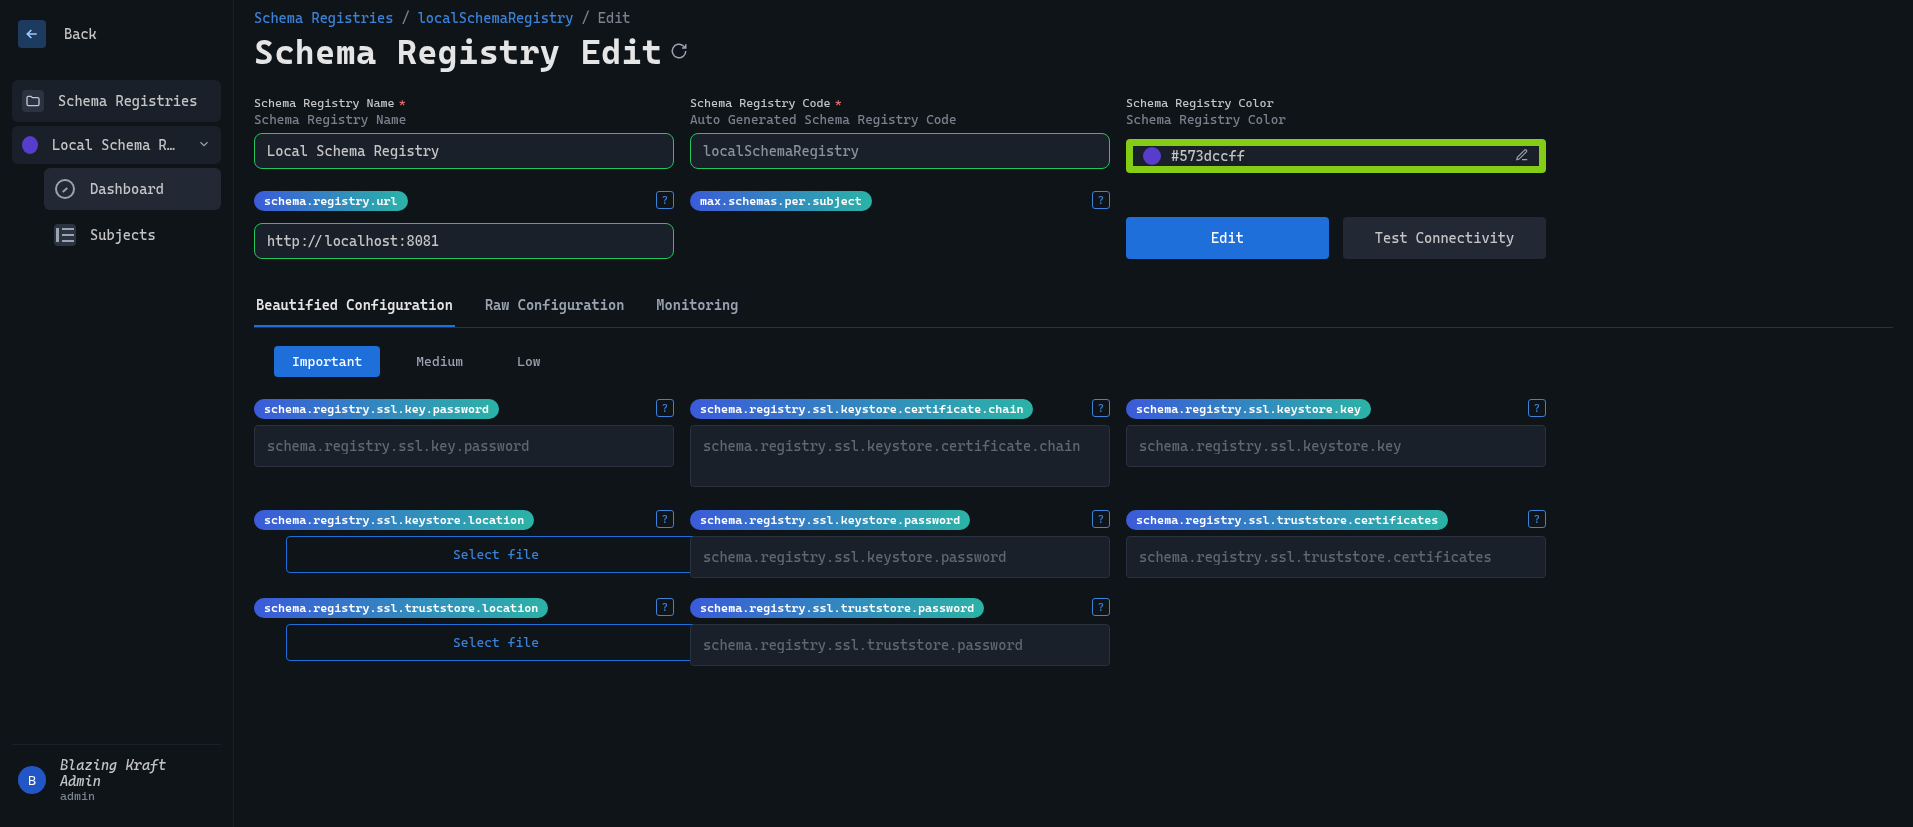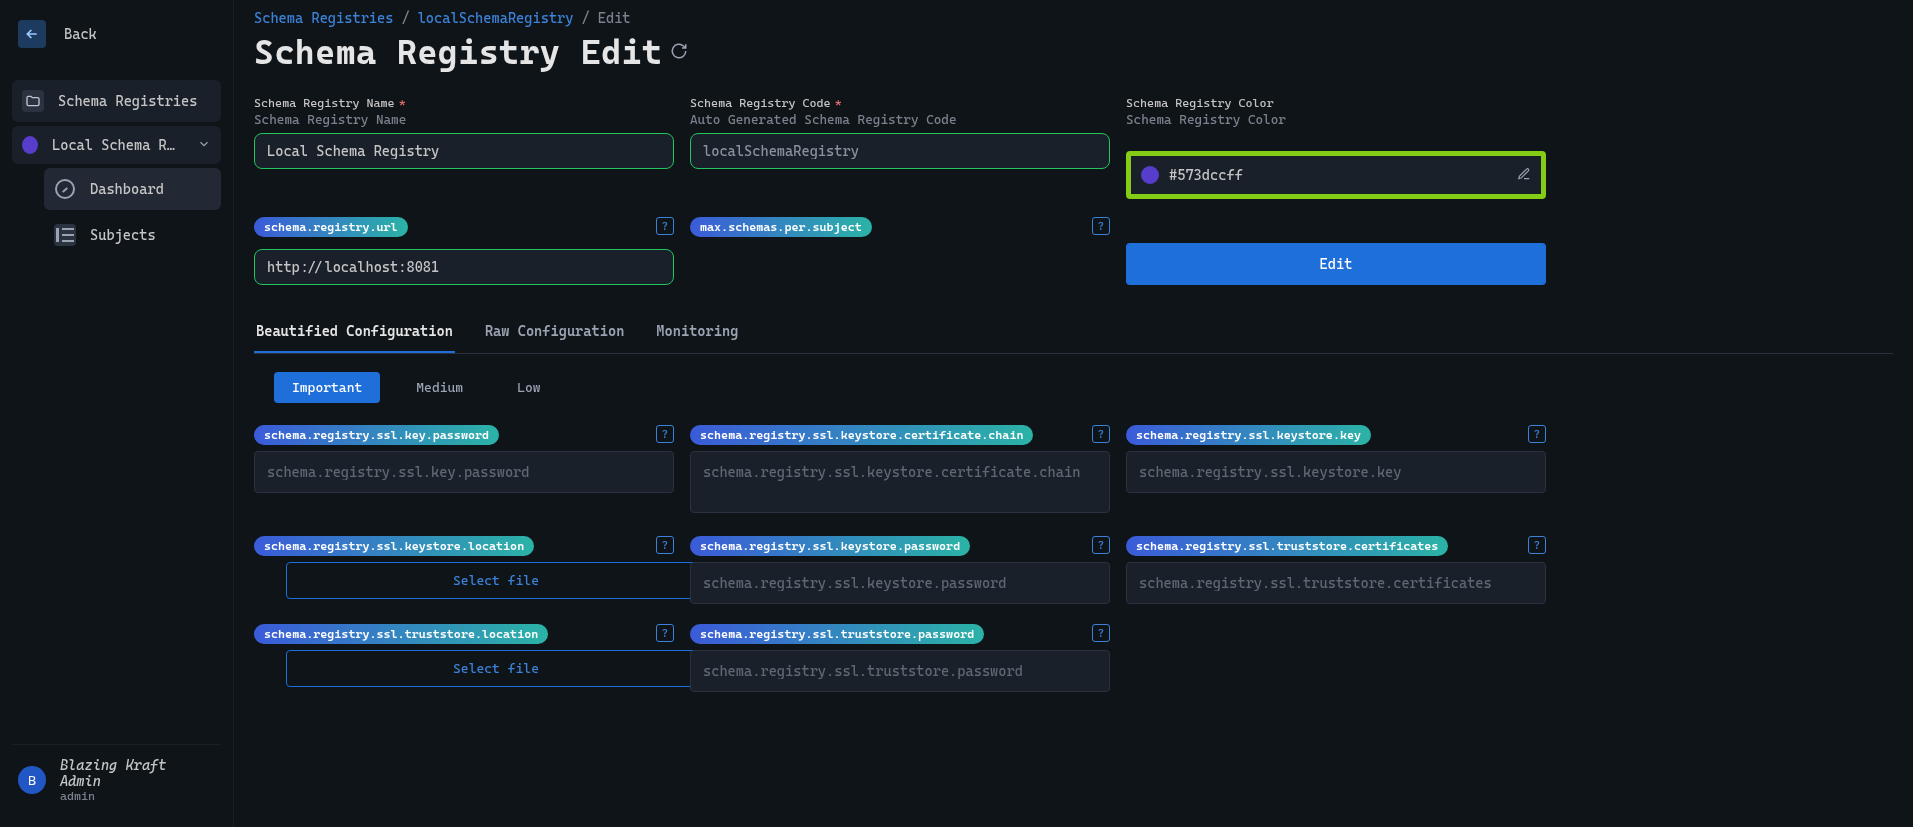--- a/index.html
+++ b/index.html
@@ -133,24 +133,24 @@
   color: #c5c5c5;
   padding: 9px 12px;
   font-family: inherit;
   font-size: 14px;
   margin-top: 6px;
 }
 .input-ro { color: #8b929e; }
 .color-input-row {
   display: flex; align-items: center;
   background: #1a2029;
-  border: 5px solid #84cc16;
+  border: 7px solid #84cc16;
   border-radius: 4px;
-  padding: 10px 10px;
-  margin-top: 24px;
+  padding: 1px 10px;
+  margin-top: 12px;
   gap: 10px;
 }
 .color-swatch { width:18px;height:18px;border-radius:50%;background:#573dcc; }
 .pencil { margin-left: auto; color: #9aa3b2; cursor: pointer; }
 
 .prop-row { position: relative; }
 .prop-pill {
   display: inline-block;
   background: linear-gradient(90deg,#3b5bd9,#2bb3a6);
   color: #fff;
@@ -370,20 +370,21 @@
       <span class="prop-pill">schema.registry.url</span>
       <span class="help-ic">?</span>
       <input class="input" value="http://localhost:8081" style="">
     </div>
     <div class="prop-row">
       <span class="prop-pill">max.schemas.per.subject</span>
       <span class="help-ic">?</span>
     </div>
     <div class="btn-row">
       <button class="btn btn-primary">Edit</button>
+      <button class="btn btn-secondary">Test Connectivity</button>
     </div>
   </div>
 
   <div class="tabs">
     <div class="tab active">Beautified Configuration</div>
     <div class="tab">Raw Configuration</div>
     <div class="tab">Monitoring</div>
   </div>
 
   <div class="pill-tabs">

